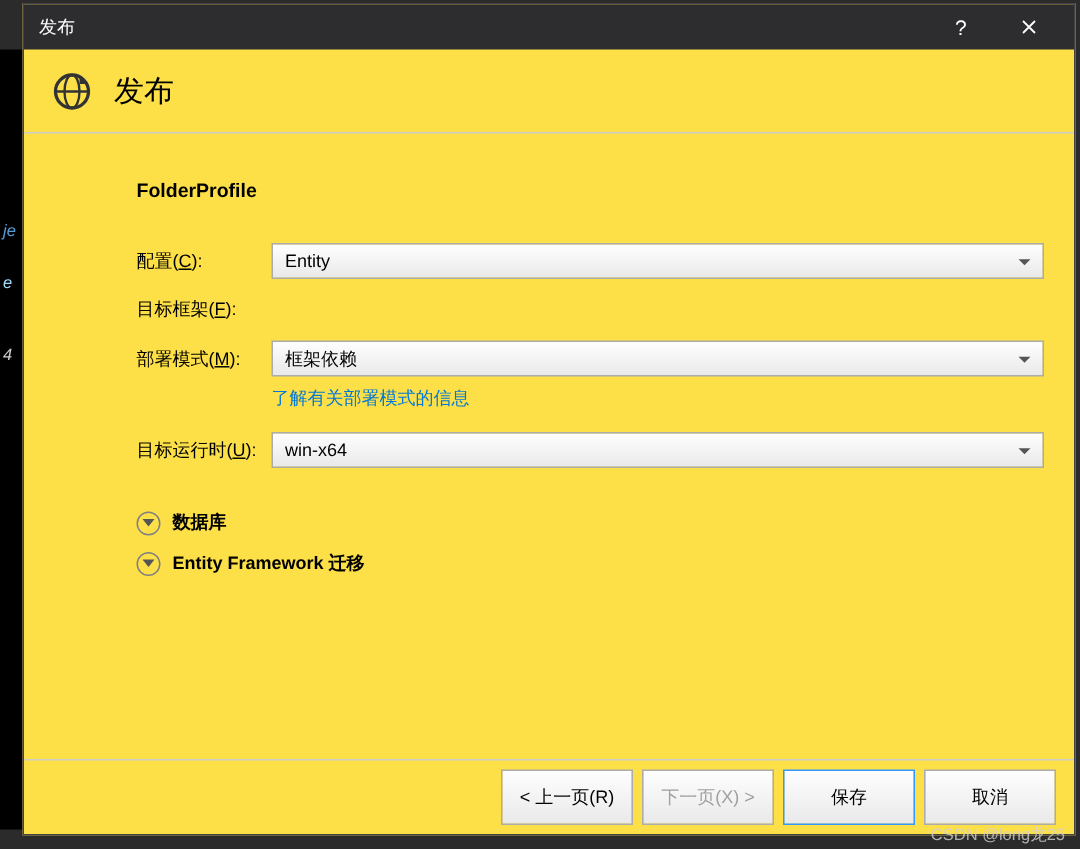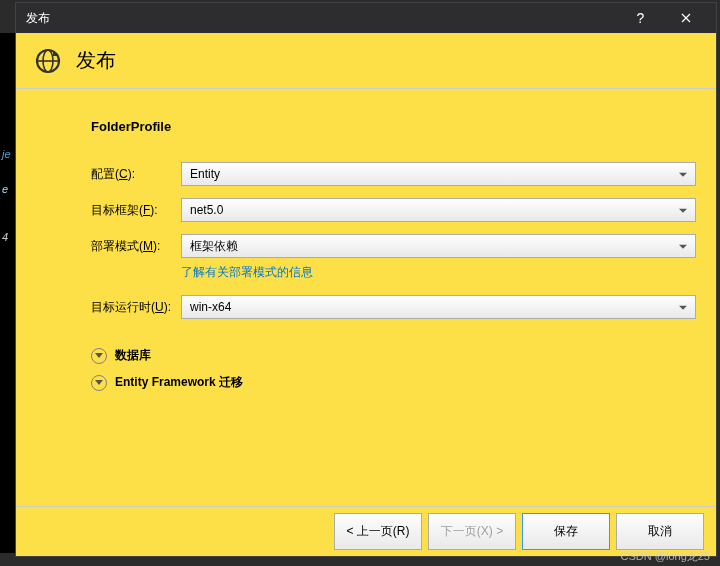--- a/index.html
+++ b/index.html
@@ -86,23 +86,20 @@
 
       <div class="form-row">
         <span class="form-label"><span>配置(</span><u>C</u><span>):</span></span>
         <div class="dropdown">
             <span>Entity</span>
           </div>
       </div>
 
       <div class="form-row">
         <span class="form-label"><span>目标框架(</span><u>F</u><span>):</span></span>
-        <div class="dropdown">
-            <span>net5.0</span>
-          </div>
       </div>
 
       <div class="form-row">
         <span class="form-label"><span>部署模式(</span><u>M</u><span>):</span></span>
         <div class="dropdown">
             <span>框架依赖</span>
           </div>
       </div>
       <div class="info-link">了解有关部署模式的信息</div>
 

